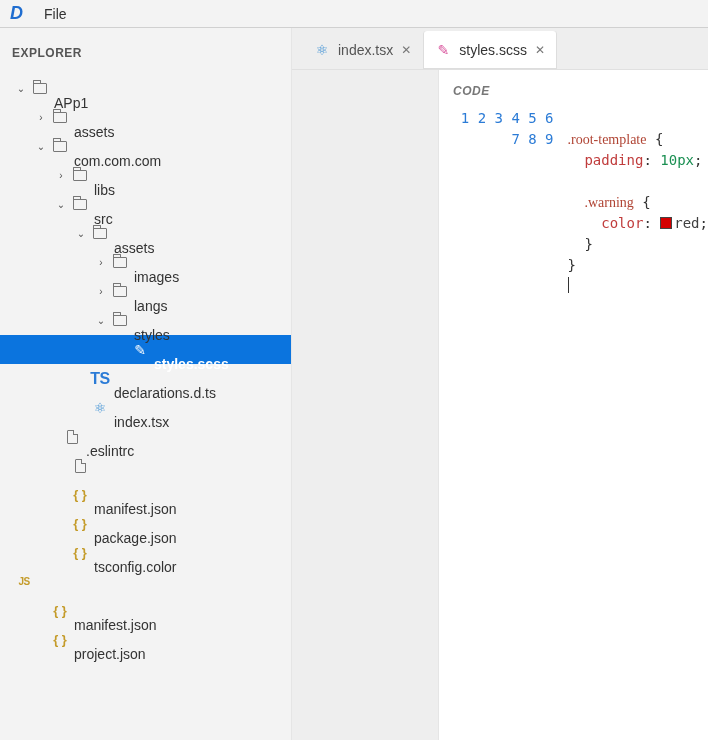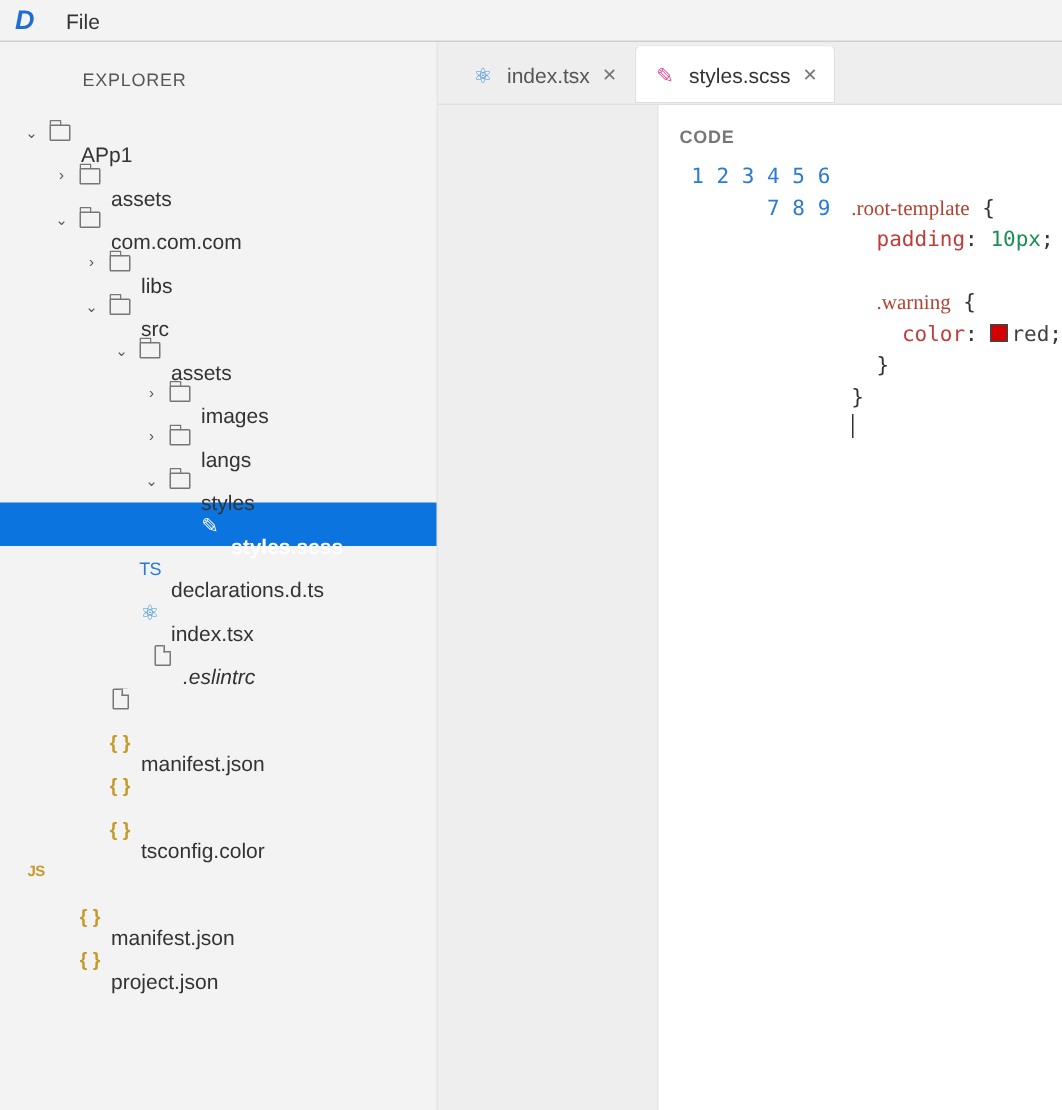--- a/index.html
+++ b/index.html
@@ -38,25 +38,24 @@
     height: calc(100% - 28px);
   }
   .sidebar {
     width: 292px;
     background: #f3f3f3;
     border-right: 1px solid #e5e5e5;
     padding-top: 18px;
   }
   .sidebar-header {
     font-size: 12px;
-    font-weight: 400;
+    font-weight: 700;
     letter-spacing: 0.5px;
     color: #555;
     padding: 0 12px 14px 12px;
-    margin-left: 43px;
   }
   .tree {
     font-size: 14px;
   }
   .tree-row {
     display: flex;
     align-items: center;
     height: 29px;
     padding-right: 8px;
     cursor: pointer;
@@ -103,21 +102,21 @@
   .ic-file {
     width: 11px; height: 14px;
     border: 1px solid #777;
     border-radius: 1px;
     position: relative;
   }
   .ic-file::before{
     content:"";position:absolute;top:-1px;right:-1px;width:4px;height:4px;
     border-left:1px solid #777;border-bottom:1px solid #777;background:#f3f3f3;
   }
-  .ic-ts { font-size: 12px; font-weight:400; color:#2b7bd6; letter-spacing:-0.5px;}
+  .ic-ts { font-size: 16px; font-weight:700; color:#2b7bd6; letter-spacing:-0.5px;}
   .ic-js { font-size: 10px; font-weight:700; color:#c49b2a; letter-spacing:-0.5px;}
   .ic-json { color:#c49b2a; font-weight:700; font-size:13px;}
   .ic-react { color:#3b8fd4; font-size:14px; line-height:1;}
   .ic-scss { color:#d84f9a; font-size:14px; line-height:1;}
   .tree-row.selected .ic-scss { color:#fff; }
   .tree-label { flex:1;margin-top:28px; }
   .tree-row.selected .tree-label{ font-weight:600; }
 
   
   .editor-area {
@@ -167,20 +166,21 @@
     border-left:1px solid #e5e5e5;
     display:flex;
     flex-direction:column;
   }
   .code-header{
     font-size:12px;
     font-weight:600;
     color:#777;
     padding:14px 14px 10px 14px;
     letter-spacing:0.5px;
+    font-style:italic;
   }
   .code-body{
     display:flex;
     font-family: Consolas, Menlo, monospace;
     font-size:14px;
     line-height:21px;
   }
   .lnums{
     text-align:right;
     color:#2b7bd6;
@@ -300,21 +300,21 @@
           </span>
           <span class="tree-label">declarations.d.ts</span>
         </div>
         <div class="tree-row" style="padding-left: 76px;">
           <span class="chevron blank">›</span>
           <span class="ficon">
             <span class="ic-react">⚛</span>
           </span>
           <span class="tree-label">index.tsx</span>
         </div>
-        <div class="tree-row" style="padding-left: 84px; font-style: italic;">
+        <div class="tree-row" style="padding-left: 48px;">
           <span class="chevron blank">›</span>
           <span class="ficon">
             <span class="ic-file"></span>
           </span>
           <span class="tree-label">.eslintrc</span>
         </div>
         <div class="tree-row" style="padding-left: 56px;">
           <span class="chevron blank">›</span>
           <span class="ficon">
             <span class="ic-file"></span>
@@ -325,20 +325,21 @@
           <span class="ficon">
             <span class="ic-json">{ }</span>
           </span>
           <span class="tree-label">manifest.json</span>
         </div>
         <div class="tree-row" style="padding-left: 56px;">
           <span class="chevron blank">›</span>
           <span class="ficon">
             <span class="ic-json">{ }</span>
           </span>
+          <span class="tree-label">package.json</span>
         </div>
         <div class="tree-row" style="padding-left: 56px;">
           <span class="chevron blank">›</span>
           <span class="ficon">
             <span class="ic-json">{ }</span>
           </span>
           <span class="tree-label">tsconfig.color</span>
         </div>
         <div class="tree-row" style="">
           <span class="chevron blank">›</span>

